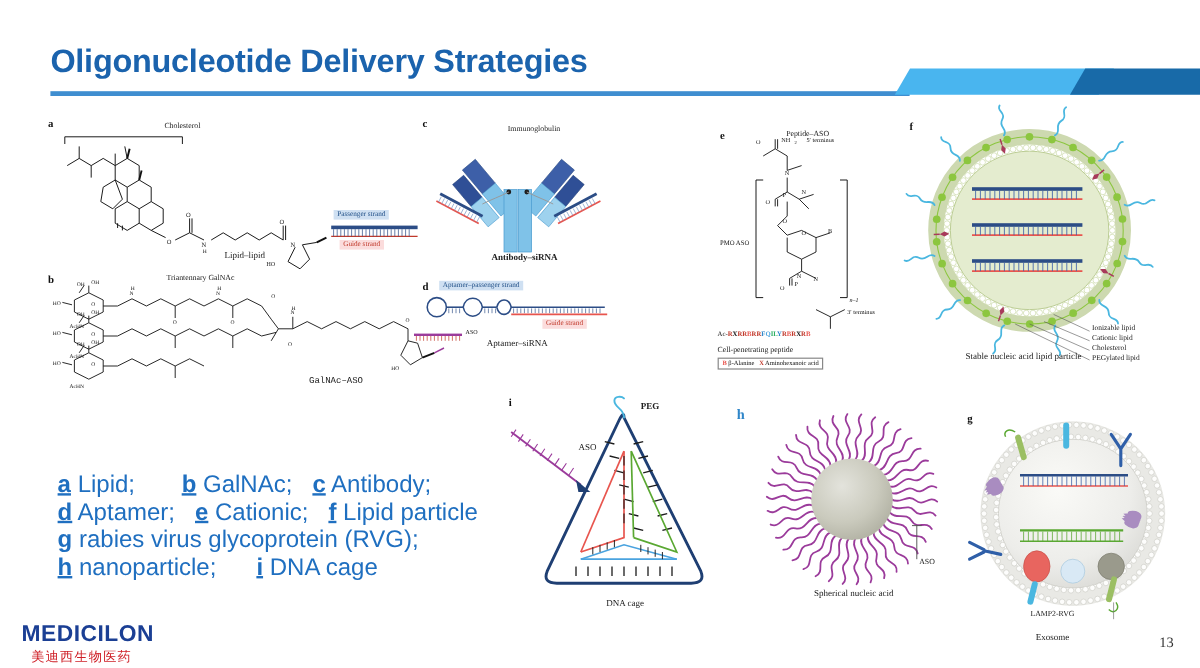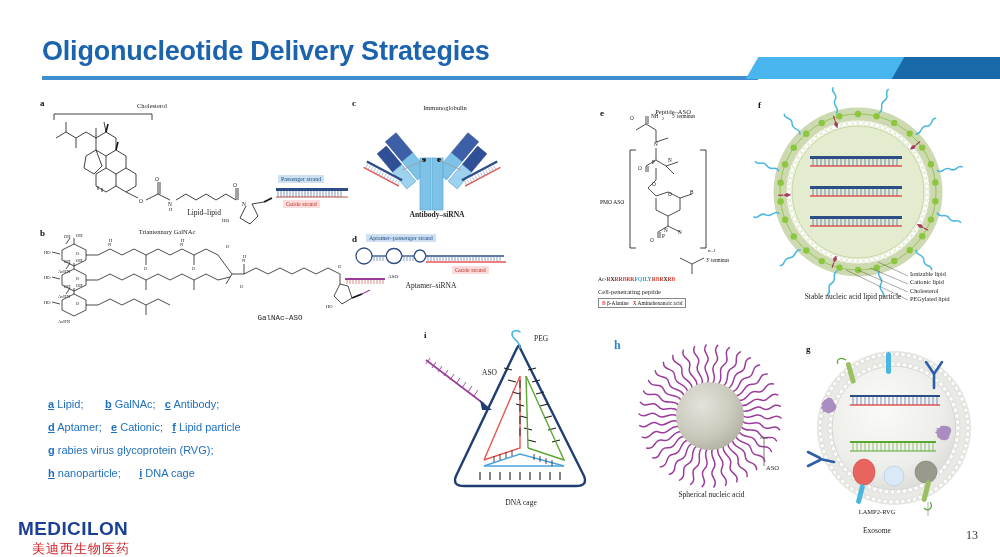--- a/index.html
+++ b/index.html
@@ -49,34 +49,34 @@
   .tag-blue{background:#cfe0f2;color:#1f4e86;}
   .tag-red{background:#fbdcdc;color:#c0392b;}
   .leg-list{
     font-family:"Liberation Serif",serif;font-size:6.2px;
     color:#222;line-height:8.4px;white-space:nowrap;
   }
 
   
   .legend{
     position:absolute;left:48px;top:393px;
-    font-size:11px;color:#1f6fc0;line-height:23px;
+    font-size:20px;color:#1f6fc0;line-height:23px;
     white-space:nowrap;
   }
   .legend b{font-weight:bold;text-decoration:underline;}
 
   
   .logo{position:absolute;left:18px;top:519px;}
   .logo-en{
     font-size:19px;font-weight:bold;color:#1b3f94;
     letter-spacing:0.4px;line-height:19px;
   }
   .logo-cn{
-    font-size:13px;color:#cf2128;letter-spacing:1px;
-    margin-top:2px;margin-left:14px;
+    font-size:11px;color:#cf2128;letter-spacing:1px;
+    margin-top:2px;margin-left:8px;
   }
   .pageno{
     position:absolute;right:22px;top:528px;
     font-size:12px;color:#333;font-family:"Liberation Serif",serif;
   }
   svg{display:block;overflow:visible;}
 </style>
 </head>
 <body>
 
@@ -671,21 +671,21 @@
 
       <g>
         <path d="M2,30 L60,74" stroke="#9b3b9b" stroke-width="1.6" fill="none"></path>
         <g stroke="#9b3b9b" stroke-width="0.9">
           <path d="M6,28 L2,34 M12,32 L8,38 M18,36 L14,42 M24,40 L20,46
                    M30,44 L26,50 M36,48 L32,54 M42,52 L38,58 M48,56 L44,62 M54,60 L50,66"></path>
         </g>
         <path d="M56,70 L68,80 L58,80 Z" fill="#1f3f73"></path>
       </g>
     </svg>
-    <div style="position:absolute;left:110px;top:4px;font-family:'Liberation Serif',serif;font-size:7.5px;color:#222;">PEG</div>
+    <div style="position:absolute;left:110px;top:4px;font-family:'Liberation Serif',serif;font-size:7.5px;color:#222;font-weight:bold;">PEG</div>
     <div style="position:absolute;left:58px;top:38px;font-family:'Liberation Serif',serif;font-size:7.5px;color:#222;">ASO</div>
     <div class="cap" style="position:absolute;left:52px;top:168px;width:90px;">DNA cage</div>
   </div>
 
   <div class="panel" style="left:614px;top:338px;width:200px;height:185px;">
     <div class="plabel blue" style="position:absolute;left:0;top:0;">h</div>
     <svg width="200" height="165" viewBox="0 0 200 165">
       <defs>
         <radialGradient id="snacore" cx="38%" cy="34%" r="68%">
           <stop offset="0%" stop-color="#e3e3dc"></stop>

